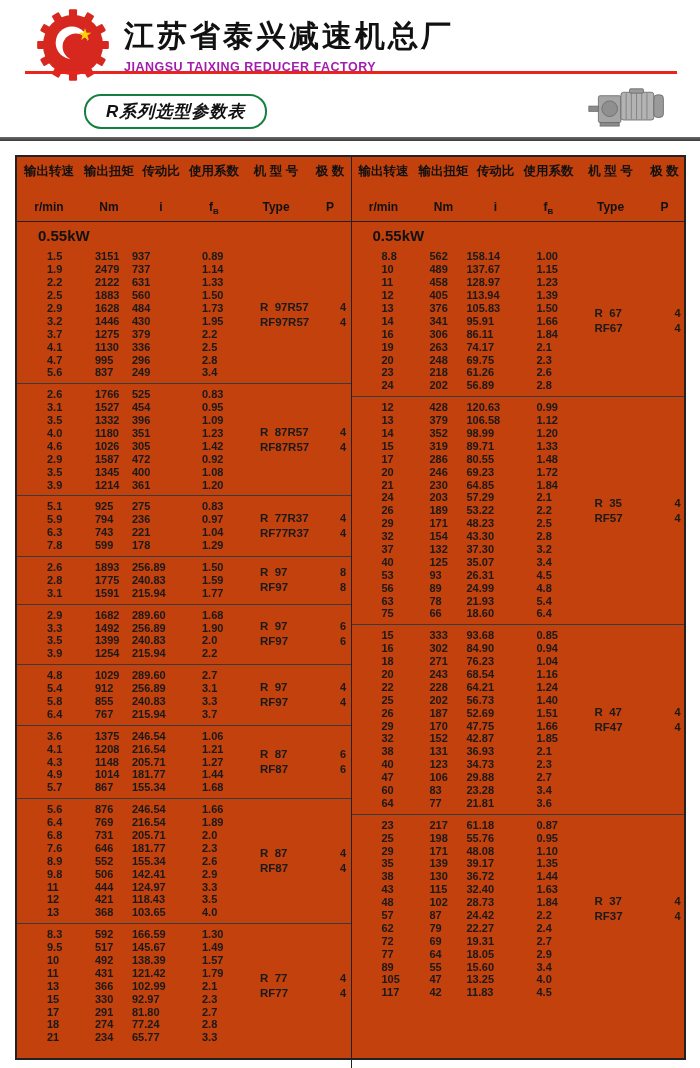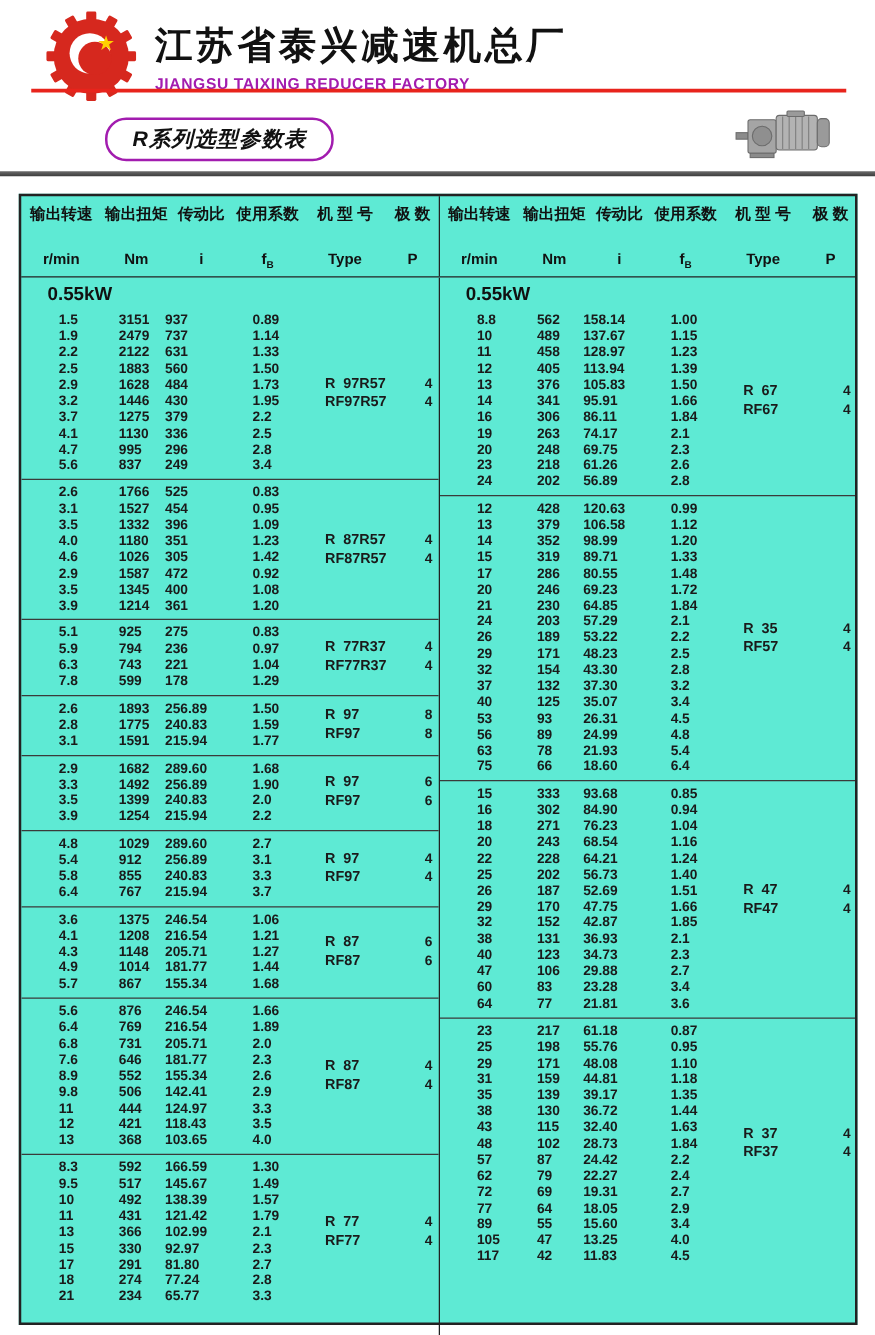--- a/index.html
+++ b/index.html
@@ -8,29 +8,29 @@
   .page { position:relative; width:700px; height:1068px; background:#fff; overflow:hidden; }
 
   
   .hdr { position:absolute; top:8px; left:36px; display:flex; align-items:center; }
   .logo { width:74px; height:74px; flex:0 0 auto; }
   .company { margin-left:14px; }
   .company-cn { font-size:30px; font-weight:bold; color:#111; letter-spacing:3px; }
   .company-en { font-size:12.5px; font-weight:bold; color:#a21caf; letter-spacing:.5px; margin-top:3px; }
   .red-line { position:absolute; top:71px; left:25px; width:652px; height:3px; background:#e8241c; }
 
-  .badge { position:absolute; top:94px; left:84px; border:2px solid #a21caf; border-radius:17px;
+  .badge { position:absolute; top:94px; left:84px; border:2px solid #15803d; border-radius:17px;
            padding:4px 20px; font-size:17px; font-weight:bold; font-style:italic; color:#111; letter-spacing:1px; }
   .motor { position:absolute; top:84px; left:588px; width:78px; height:46px; }
   .dark-bar { position:absolute; top:137px; left:0; width:700px; height:4px;
               background:linear-gradient(#6b6b6b,#3c3c3c); }
 
   
   .tbl { position:absolute; top:155px; left:15px; width:671px; height:905px;
-         border:2px solid #222; background:#5eead4; }
+         border:2px solid #222; background:#c2410c; }
   .thead { display:flex; border-bottom:1.5px solid #222; }
   .head-half { width:50%; padding:6px 0 5px 0; }
   .head-half + .head-half { border-left:1.5px solid #222; }
   .h-cn, .h-unit { display:grid; grid-template-columns:64px 56px 48px 58px 66px 42px; }
   .h-cn span { text-align:center; font-size:12.5px; font-weight:bold; color:#111; white-space:pre; }
   .h-unit span { text-align:center; font-size:12px; font-weight:bold; color:#111; margin-top:20px; }
   .h-unit sub { font-size:8px; }
 
   .tbody { display:flex; height:859px; overflow:hidden; }
   .col { width:50%; overflow:hidden; }
@@ -922,26 +922,20 @@
                   <span class="cell">55.76</span>
                   <span class="cell">0.95</span>
                 </div>
                 <div class="row">
                   <span class="cell">29</span>
                   <span class="cell">171</span>
                   <span class="cell">48.08</span>
                   <span class="cell">1.10</span>
                 </div>
                 <div class="row">
-                  <span class="cell">31</span>
-                  <span class="cell">159</span>
-                  <span class="cell">44.81</span>
-                  <span class="cell">1.18</span>
-                </div>
-                <div class="row">
                   <span class="cell">35</span>
                   <span class="cell">139</span>
                   <span class="cell">39.17</span>
                   <span class="cell">1.35</span>
                 </div>
                 <div class="row">
                   <span class="cell">38</span>
                   <span class="cell">130</span>
                   <span class="cell">36.72</span>
                   <span class="cell">1.44</span>

